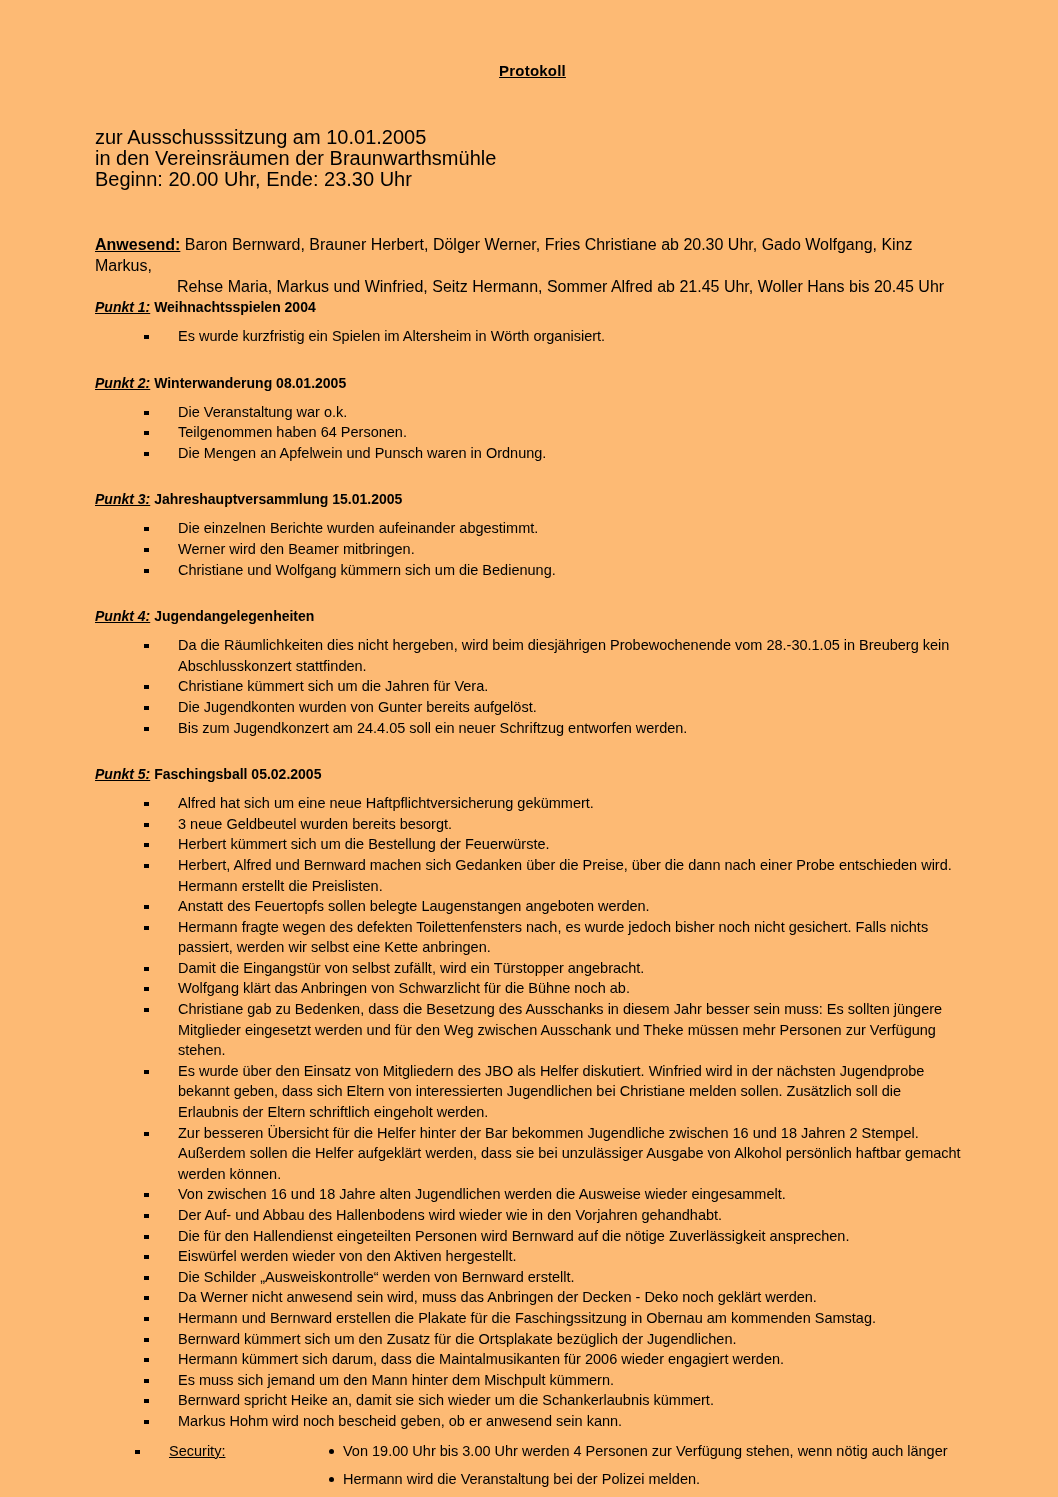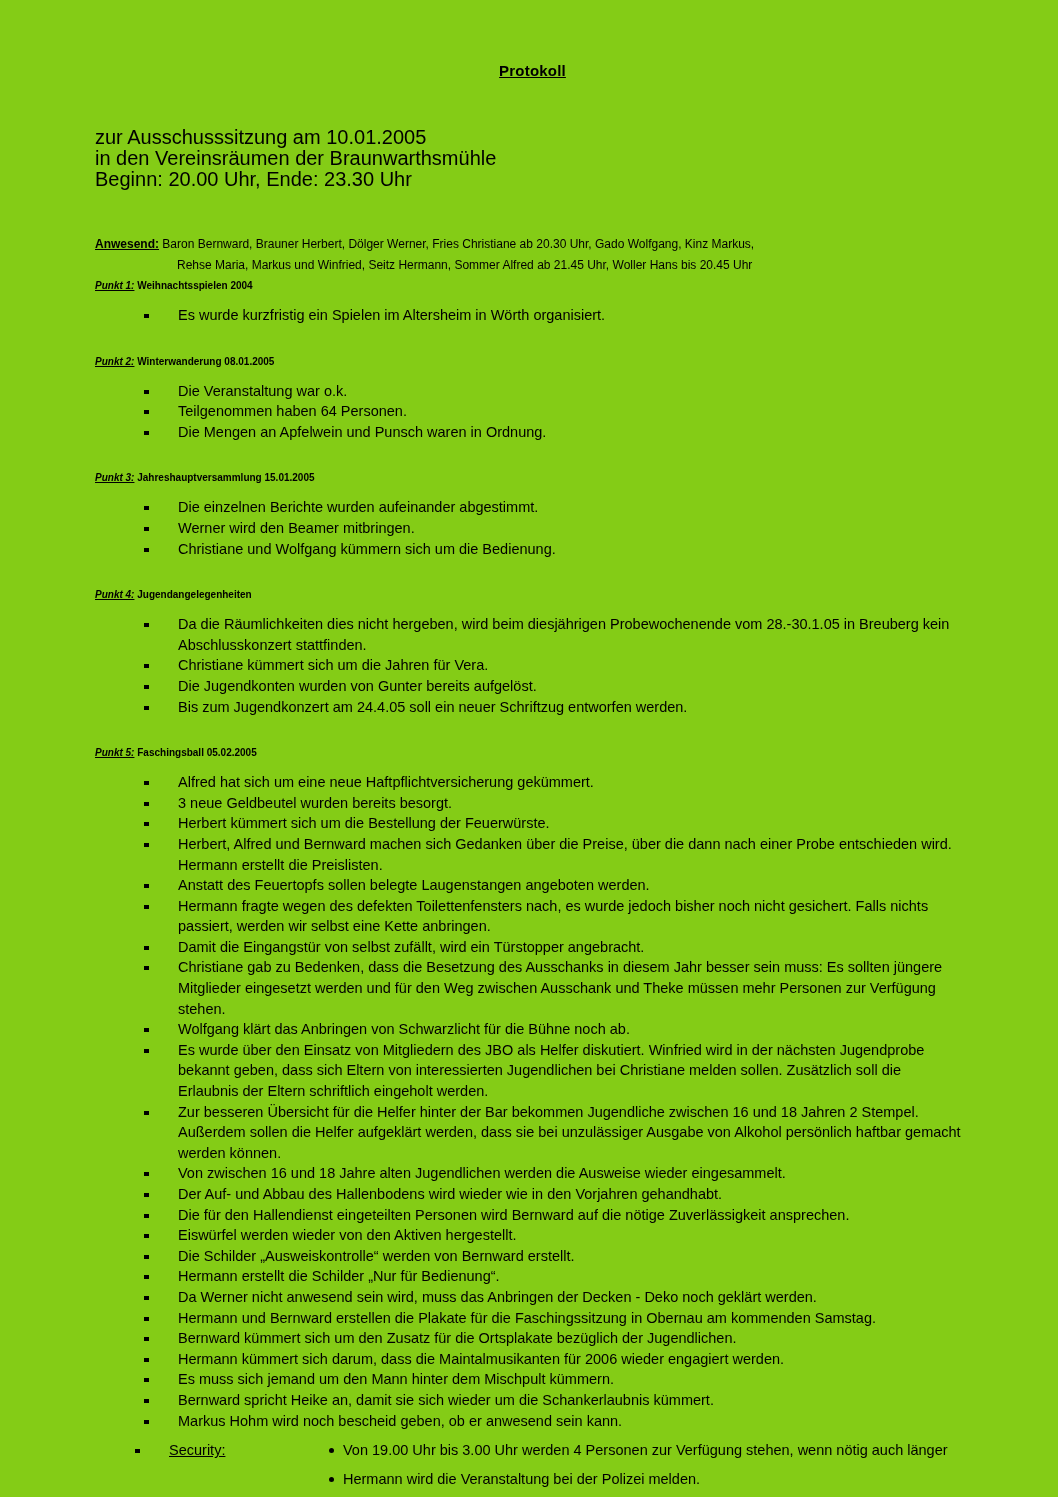--- a/index.html
+++ b/index.html
@@ -9,21 +9,21 @@
     background: #ffffff;
   }
   body {
     font-family: "Liberation Sans", sans-serif;
     color: #000000;
   }
   .page {
     position: relative;
     width: 1058px;
     height: 1497px;
-    background: #84cc16;
+    background: #fdba74;
     box-sizing: border-box;
     padding: 2px;
     overflow: hidden;
   }
   .content {
     position: absolute;
     left: 95px;
     top: 0;
     width: 875px;
   }
@@ -45,42 +45,42 @@
   .meta-block {
     margin-top: 48px;
     font-size: 20px;
     line-height: 21px;
   }
   .meta-line { white-space: pre-wrap; }
 
   
   .attendees {
     margin-top: 44px;
-    font-size: 12px;
+    font-size: 16px;
     line-height: 21px;
   }
   .attendees .label {
     font-weight: bold;
     text-decoration: underline;
   }
   .attendees .names {
     display: inline;
   }
   .attendees .cont {
     display: block;
     padding-left: 82px;
     text-indent: 0;
   }
 
   
   .section { margin-top: 26px; }
   .section:first-of-type { margin-top: 0; }
 
   .section-heading {
-    font-size: 10px;
+    font-size: 14px;
     line-height: 20px;
     font-weight: bold;
     margin-bottom: 2px;
   }
   .section-heading .punkt {
     font-style: italic;
     font-weight: bold;
     text-decoration: underline;
   }
   .section-heading .punkt-title {
@@ -264,28 +264,28 @@
             <li>
               <span class="dash"></span>
               <span class="li-text">Hermann fragte wegen des defekten Toilettenfensters nach, es wurde jedoch bisher noch nicht gesichert. Falls nichts passiert, werden wir selbst eine Kette anbringen.</span>
             </li>
             <li>
               <span class="dash"></span>
               <span class="li-text">Damit die Eingangstür von selbst zufällt, wird ein Türstopper angebracht.</span>
             </li>
             <li>
               <span class="dash"></span>
+              <span class="li-text">Wolfgang klärt das Anbringen von Schwarzlicht für die Bühne noch ab.</span>
+            </li>
+            <li>
+              <span class="dash"></span>
               <span class="li-text">Christiane gab zu Bedenken, dass die Besetzung des Ausschanks in diesem Jahr besser sein muss: Es sollten jüngere Mitglieder eingesetzt werden und für den Weg zwischen Ausschank und Theke müssen mehr Personen zur Verfügung stehen.</span>
             </li>
             <li>
               <span class="dash"></span>
-              <span class="li-text">Wolfgang klärt das Anbringen von Schwarzlicht für die Bühne noch ab.</span>
-            </li>
-            <li>
-              <span class="dash"></span>
               <span class="li-text">Es wurde über den Einsatz von Mitgliedern des JBO als Helfer diskutiert. Winfried wird in der nächsten Jugendprobe bekannt geben, dass sich Eltern von interessierten Jugendlichen bei Christiane melden sollen. Zusätzlich soll die Erlaubnis der Eltern schriftlich eingeholt werden.</span>
             </li>
             <li>
               <span class="dash"></span>
               <span class="li-text">Zur besseren Übersicht für die Helfer hinter der Bar bekommen Jugendliche zwischen 16 und 18 Jahren 2 Stempel. Außerdem sollen die Helfer aufgeklärt werden, dass sie bei unzulässiger Ausgabe von Alkohol persönlich haftbar gemacht werden können.</span>
             </li>
             <li>
               <span class="dash"></span>
               <span class="li-text">Von zwischen 16 und 18 Jahre alten Jugendlichen werden die Ausweise wieder eingesammelt.</span>
             </li>
@@ -297,24 +297,20 @@
               <span class="dash"></span>
               <span class="li-text">Die für den Hallendienst eingeteilten Personen wird Bernward auf die nötige Zuverlässigkeit ansprechen.</span>
             </li>
             <li>
               <span class="dash"></span>
               <span class="li-text">Eiswürfel werden wieder von den Aktiven hergestellt.</span>
             </li>
             <li>
               <span class="dash"></span>
               <span class="li-text">Die Schilder „Ausweiskontrolle“ werden von Bernward erstellt.</span>
-            </li>
-            <li>
-              <span class="dash"></span>
-              <span class="li-text">Hermann erstellt die Schilder „Nur für Bedienung“.</span>
             </li>
             <li>
               <span class="dash"></span>
               <span class="li-text">Da Werner nicht anwesend sein wird, muss das Anbringen der Decken - Deko noch geklärt werden.</span>
             </li>
             <li>
               <span class="dash"></span>
               <span class="li-text">Hermann und Bernward erstellen die Plakate für die Faschingssitzung in Obernau am kommenden Samstag.</span>
             </li>
             <li>

